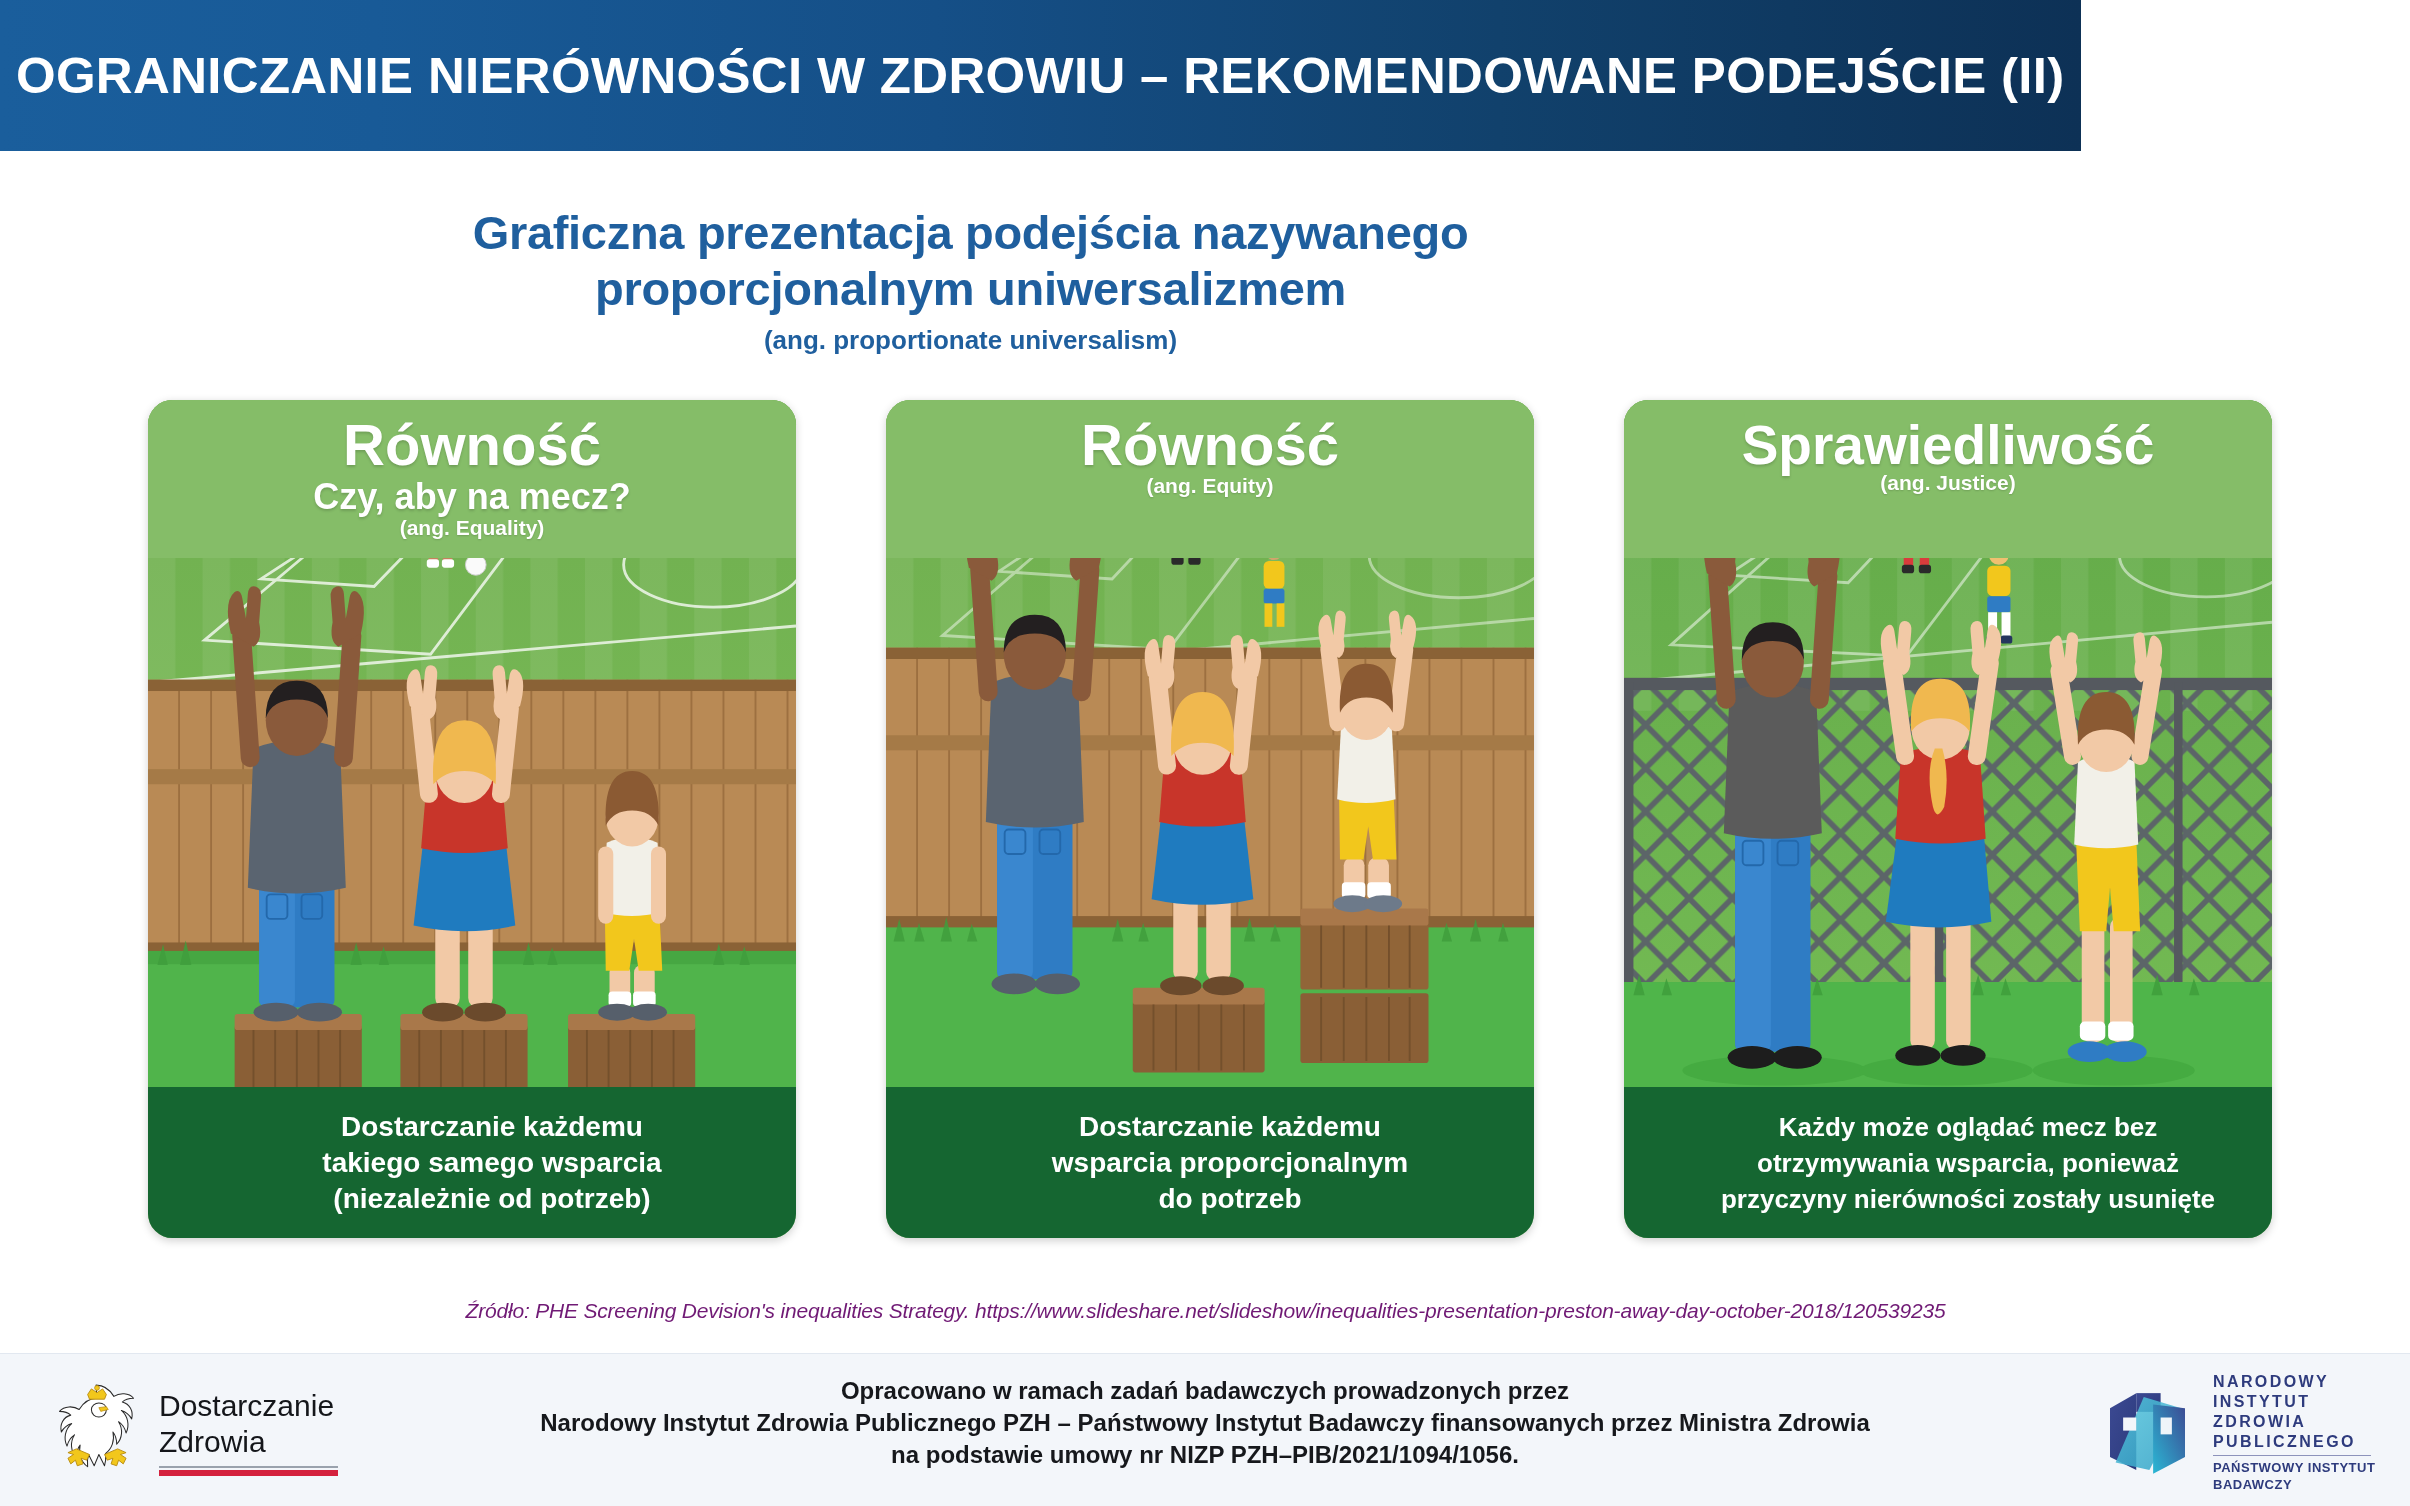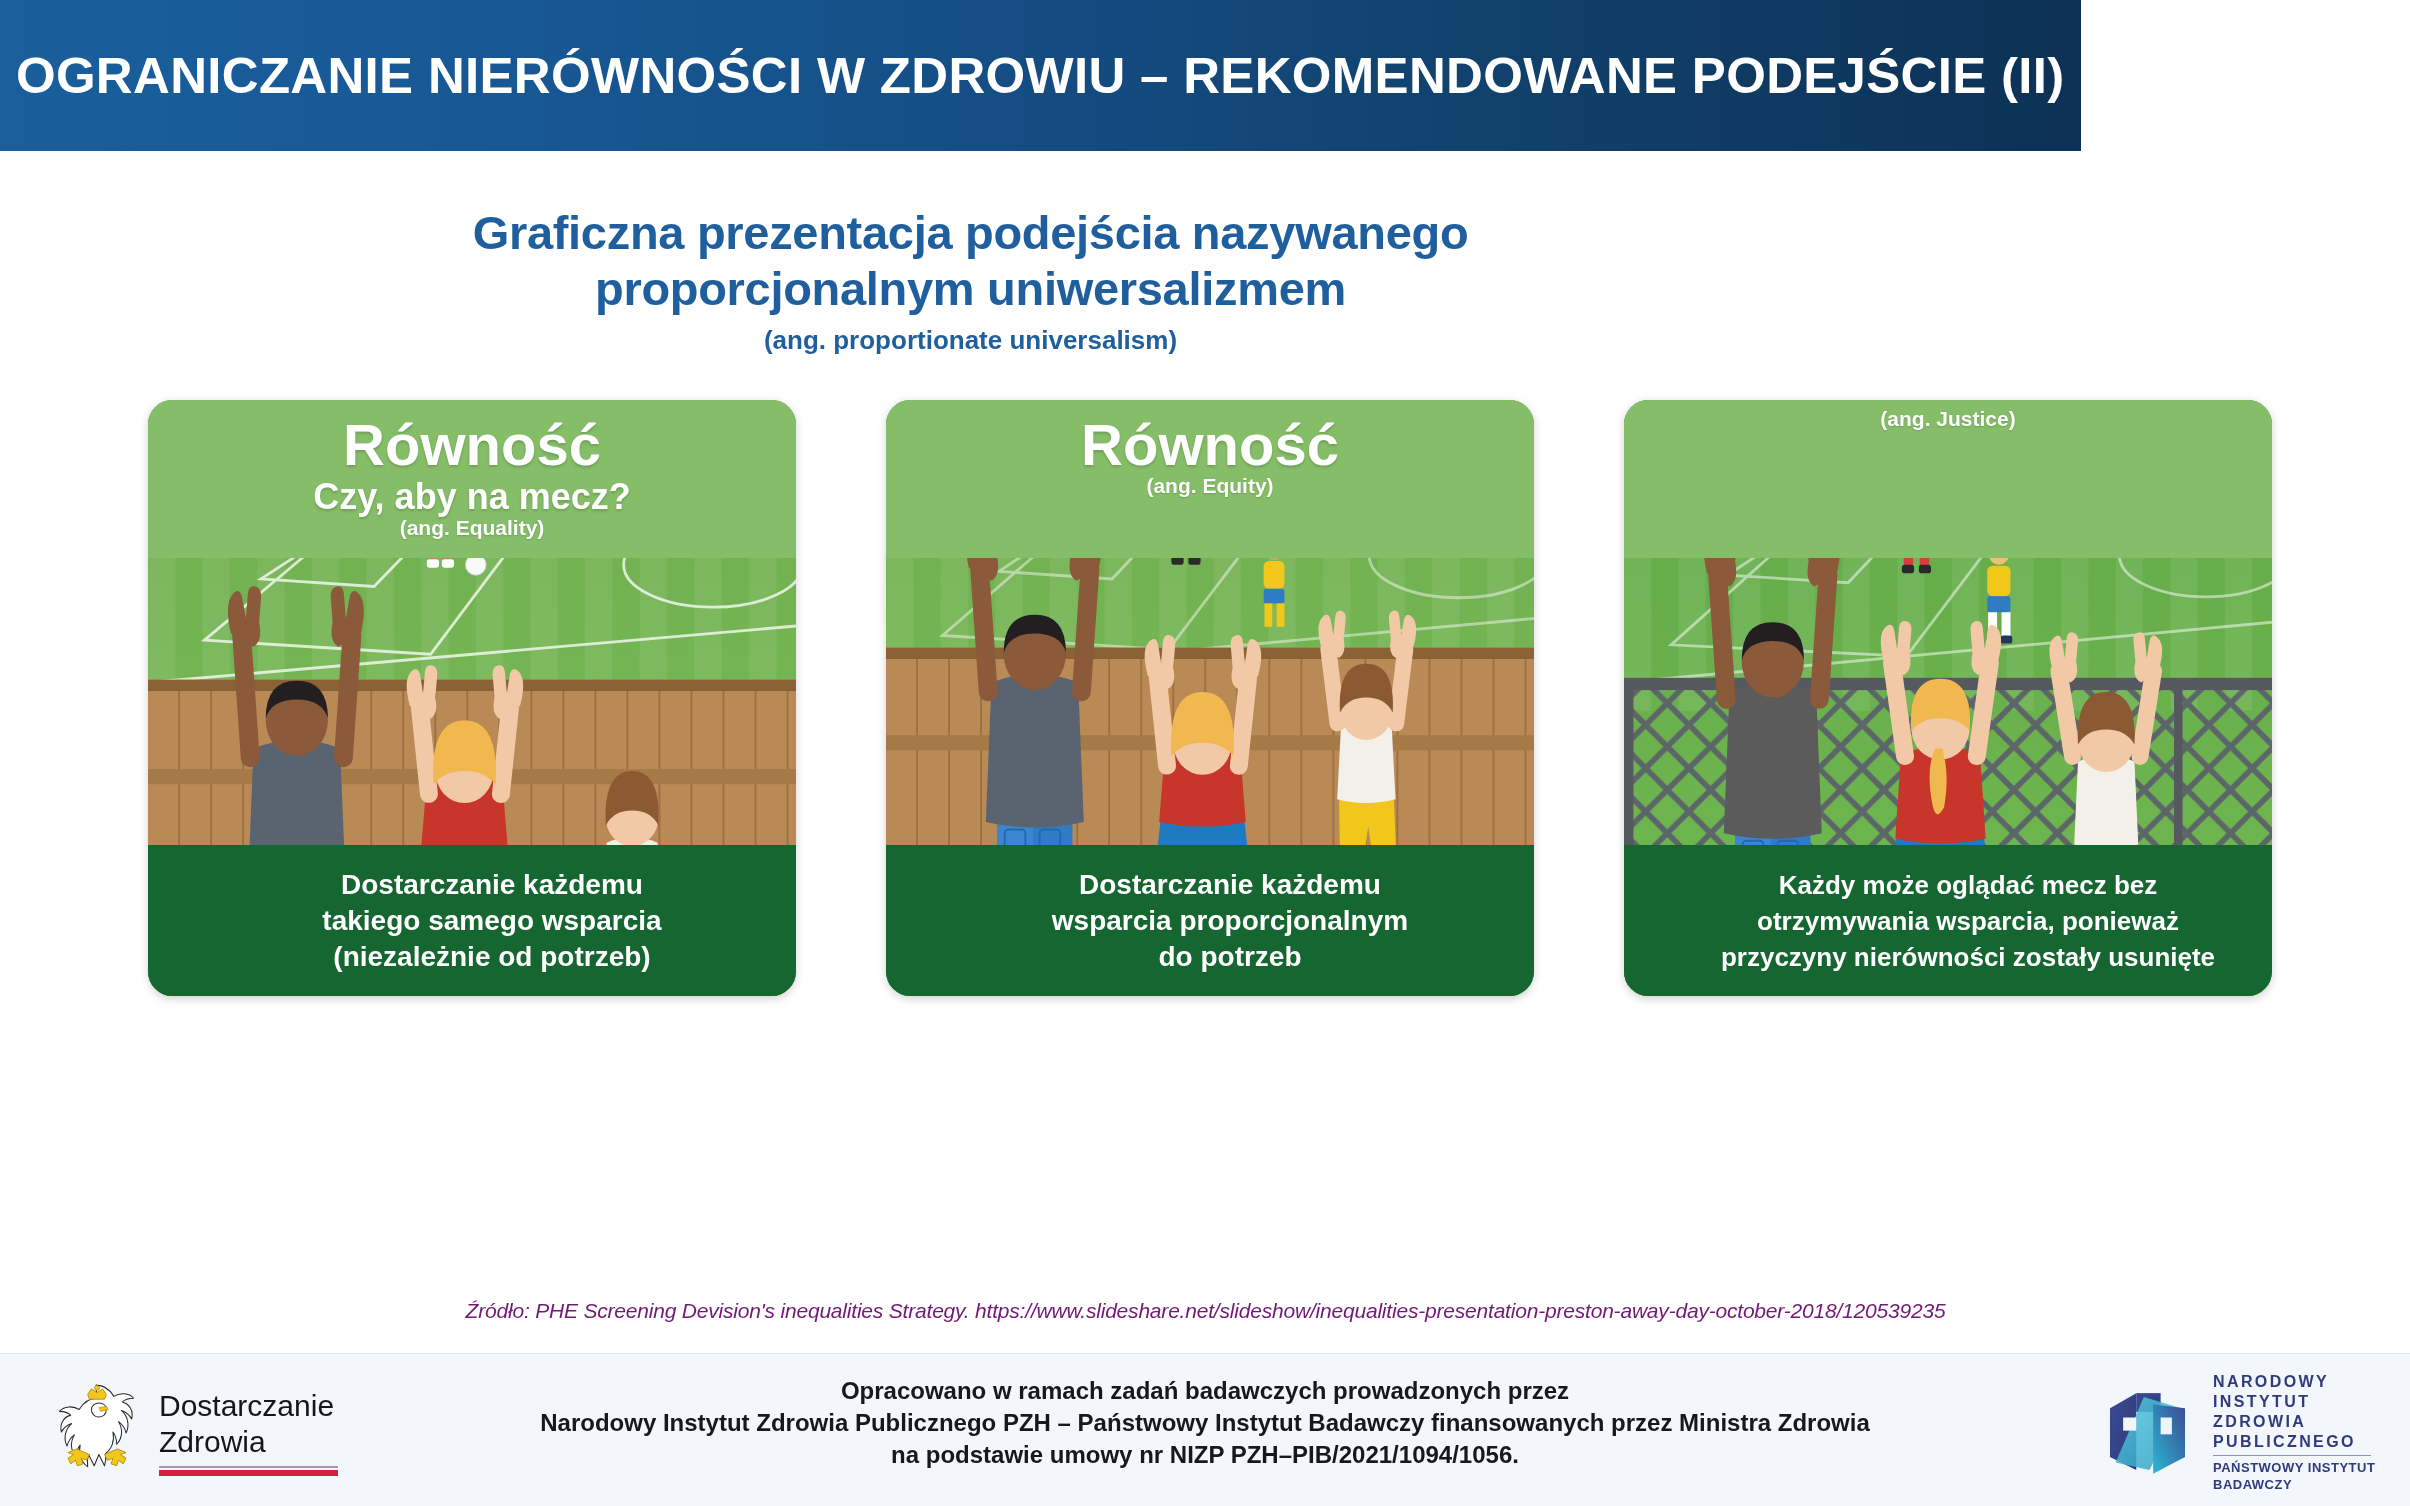--- a/index.html
+++ b/index.html
@@ -46,21 +46,21 @@
     font-size:26px;
     line-height:38px;
     margin-top:3.8px;
   }
 
   
   #panels{
     position:absolute; left:0; top:400px; width:2411px; height:838px;
   }
   .panel{
-    position:absolute; top:0; width:648px; height:596px;
+    position:absolute; top:0; width:648px; height:838px;
     border-radius:24.5px; overflow:hidden;
     background:#85bd68;
     box-shadow:0 2.8px 8.5px rgba(0,0,0,0.18);
   }
   #panel-equality{ left:148px; }
   #panel-equity{   left:886px; }
   #panel-justice{  left:1624px; }
 
   .panel-head{
     position:absolute; left:0; top:0; width:100%; height:158px;
@@ -630,20 +630,21 @@
         <rect x="460" y="278" width="18" height="110" rx="9" fill="#f2c9a6" transform="rotate(-9 469 333)"></rect>
         <rect x="546" y="278" width="18" height="110" rx="9" fill="#f2c9a6" transform="rotate(9 555 333)"></rect>
         <path d="M455 286 q-8 -28 3 -35 q5 -3 7 5 l3 18 l2 -21 q1 -8 7 -6 q6 2 5 10 l-2 21 q4 17 -6 22z" fill="#f2c9a6"></path>
         <path d="M568 286 q8 -28 -3 -35 q-5 -3 -7 5 l-3 18 l-2 -21 q-1 -8 -7 -6 q-6 2 -5 10 l2 21 q-4 17 6 22z" fill="#f2c9a6"></path>
         <ellipse cx="512" cy="362" rx="30" ry="33" fill="#f2c9a6"></ellipse>
         <path d="M482 366 q-3 -56 30 -56 q33 0 30 56 q-9 -16 -30 -16 q-21 0 -30 16z" fill="#8b5a33"></path>
       </g>
     </svg>
 
     <div class="panel-head">
+      <div class="panel-title">Sprawiedliwość</div>
       <div class="panel-eng">(ang. Justice)</div>
     </div>
 
     <div class="panel-caption">
       <div class="cap-line">Każdy może oglądać mecz bez</div>
       <div class="cap-line">otrzymywania wsparcia, ponieważ</div>
       <div class="cap-line">przyczyny nierówności zostały usunięte</div>
     </div>
   </div>
 </div>

